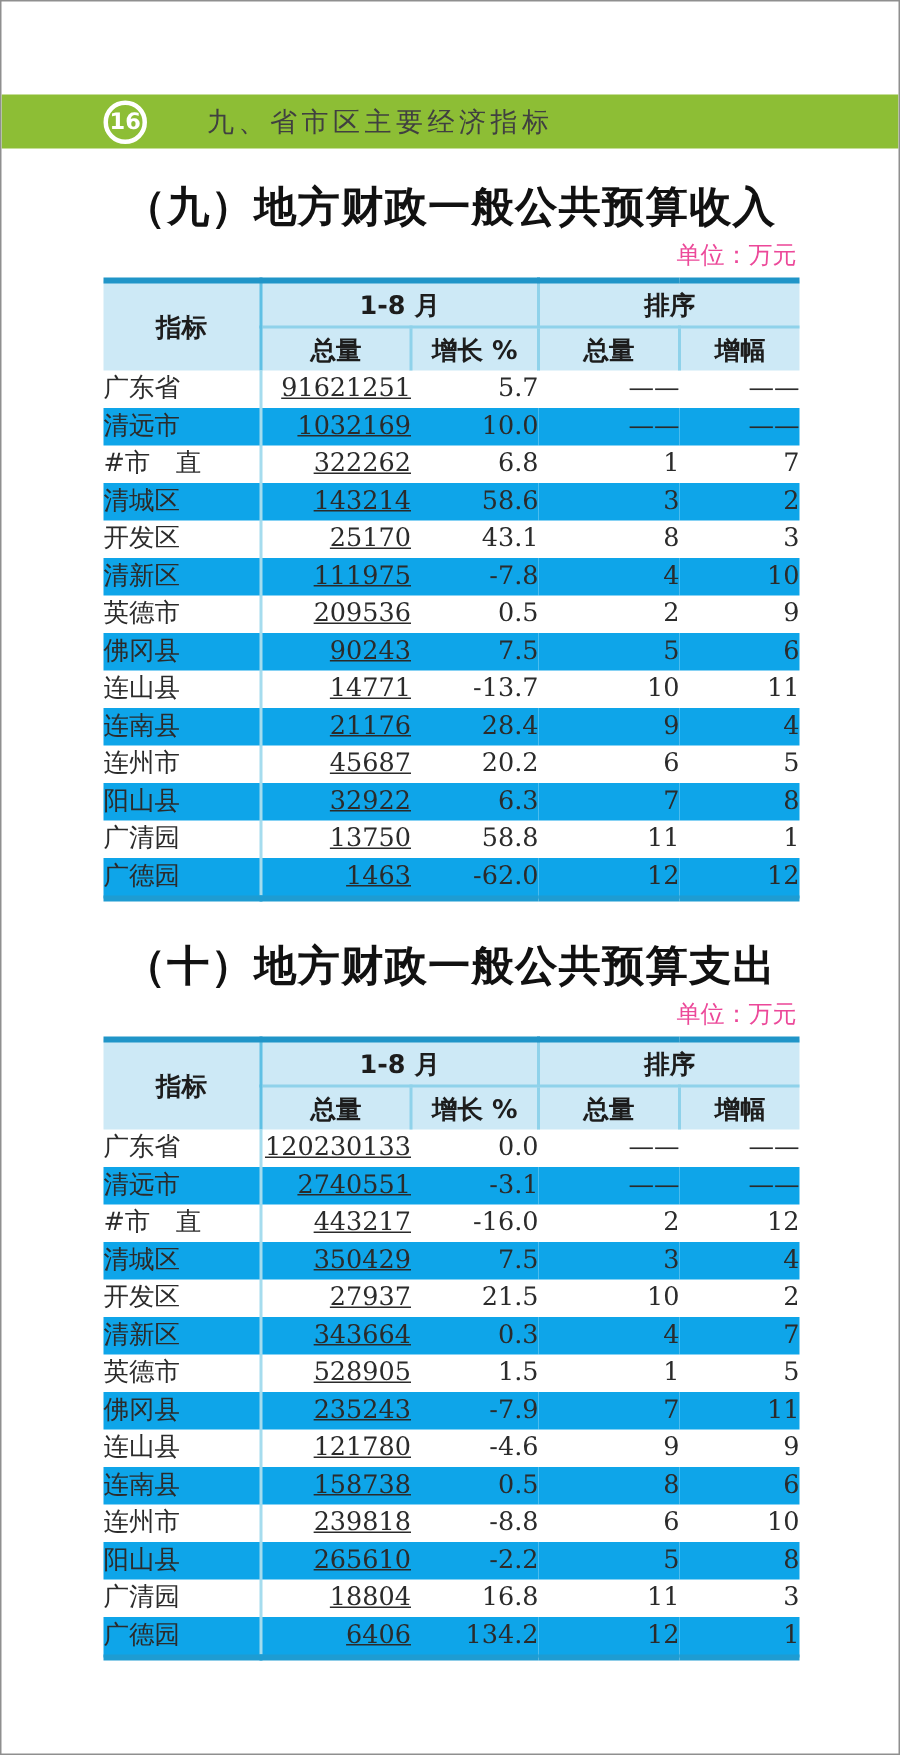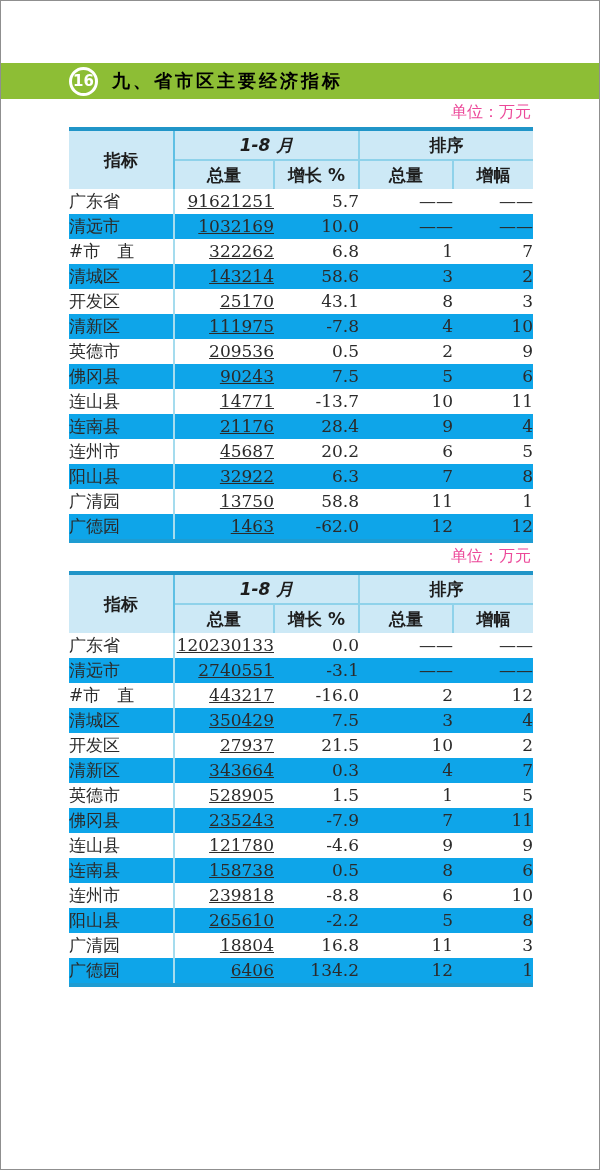--- a/index.html
+++ b/index.html
@@ -12,41 +12,41 @@
     position:absolute; top:62px; left:0; width:100%; height:36px;
     background:#8DBE35; display:flex; align-items:center;
   }
   .badge {
     box-sizing:border-box; width:29px; height:29px; border-radius:50%;
     border:3px solid #ffffff; background:#8DBE35; color:#ffffff;
     font-weight:bold; font-size:15px; line-height:23px; text-align:center;
     margin-left:68px; flex:0 0 auto;
   }
   .chapter-title {
-    color:#000000; font-weight:bold; font-size:18px; margin-left:14px;
+    color:#404040; font-weight:normal; font-size:18px; margin-left:40px;
     letter-spacing:3px; white-space:nowrap;
   }
   .content { position:absolute; top:98px; left:0; width:100%; }
   .section-title {
     margin:20px 0 0 0; text-align:center; font-size:28px; font-weight:bold;
     letter-spacing:1px; color:#111111; line-height:38px;
   }
   .section-title.second { margin-top:24px; }
   .unit { text-align:right; font-size:16px; margin:3px 68px 4px 0; color:#ec4899; }
   table.stats {
     border-collapse:collapse; table-layout:fixed;
     margin-left:68px; width:464px;
     border-top:4px solid #2095C8; border-bottom:4px solid #1E9CD2;
   }
   table.stats th {
     background:#CDE9F6; font-size:17px; font-weight:bold; color:#1d1d1d;
     height:28px; padding:0; text-align:center;
   }
   th.h-indicator { border-right:2px solid #5FC0E4; }
-  th.h-period    { border-right:2px solid #8FD2EA; border-bottom:2px solid #8FD2EA;font-style:italic; }
+  th.h-period    { border-right:2px solid #8FD2EA; border-bottom:2px solid #8FD2EA; }
   th.h-rankgrp   { border-bottom:2px solid #8FD2EA; }
   th.h-total, th.h-growth, th.h-rtotal { border-right:2px solid #8FD2EA;margin-left:20px; }
   th.h-growth { border-right:2px solid #8FD2EA; }
   table.stats td { height:25px; padding:0; font-size:17px; color:#2b2b2b; line-height:25px; }
   td.name { text-align:left; border-right:2px solid #A5DCEE; white-space:nowrap;margin-left:11px; }
   td.num  { text-align:right; font-family:"DejaVu Serif","Liberation Serif",serif; }
   .ind-0 { padding-left:4px; }
   .ind-1 { padding-left:10px; }
   .ind-2 { padding-left:26px; }
   td.c-total   { padding-right:6px;text-decoration:underline; }
@@ -60,20 +60,21 @@
 
 <div class="page">
 
   <div class="chapter-bar">
     <div class="badge">16</div>
     <div class="chapter-title">九、省市区主要经济指标</div>
   </div>
 
   <div class="content">
 
+    <div class="section-title">（九）地方财政一般公共预算收入</div>
     <div class="unit">单位：万元</div>
     <table class="stats">
       <colgroup>
         <col style="width:105px">
           <col style="width:100px">
           <col style="width:85px">
           <col style="width:94px">
           <col style="width:80px">
       </colgroup>
       <thead>
@@ -184,20 +185,21 @@
           <tr class="striped">
             <td class="name ind-2">广德园</td>
             <td class="num c-total">1463</td>
             <td class="num c-growth">-62.0</td>
             <td class="num c-rtotal">12</td>
             <td class="num c-rgrowth">12</td>
           </tr>
         </tbody>
     </table>
 
+    <div class="section-title second">（十）地方财政一般公共预算支出</div>
     <div class="unit">单位：万元</div>
     <table class="stats">
       <colgroup>
         <col style="width:105px">
           <col style="width:100px">
           <col style="width:85px">
           <col style="width:94px">
           <col style="width:80px">
       </colgroup>
       <thead>

